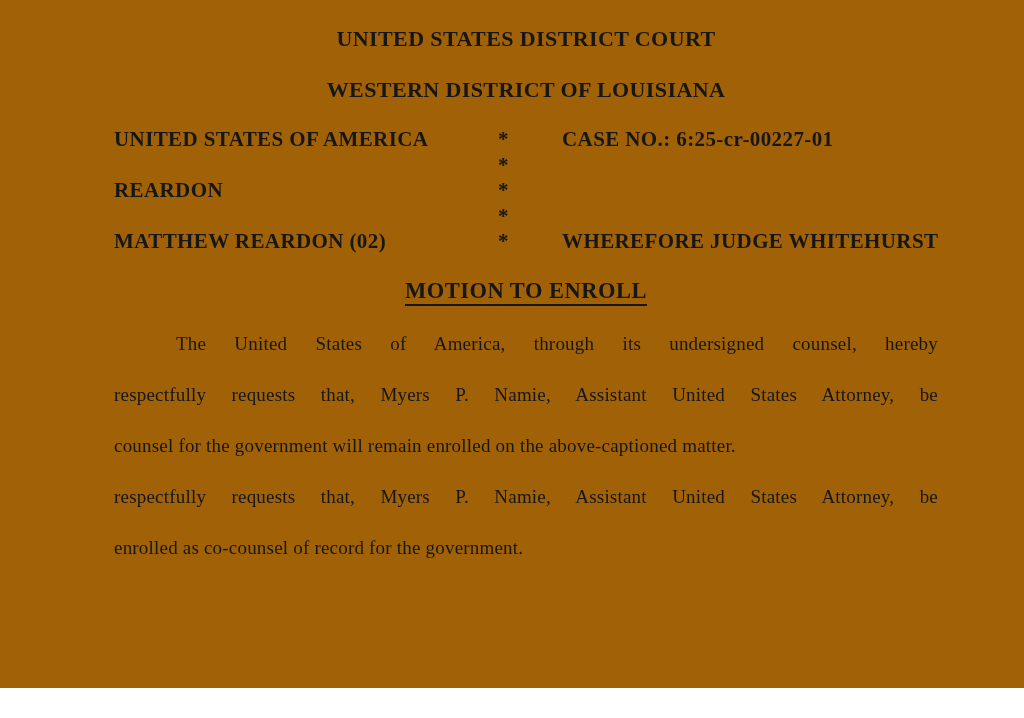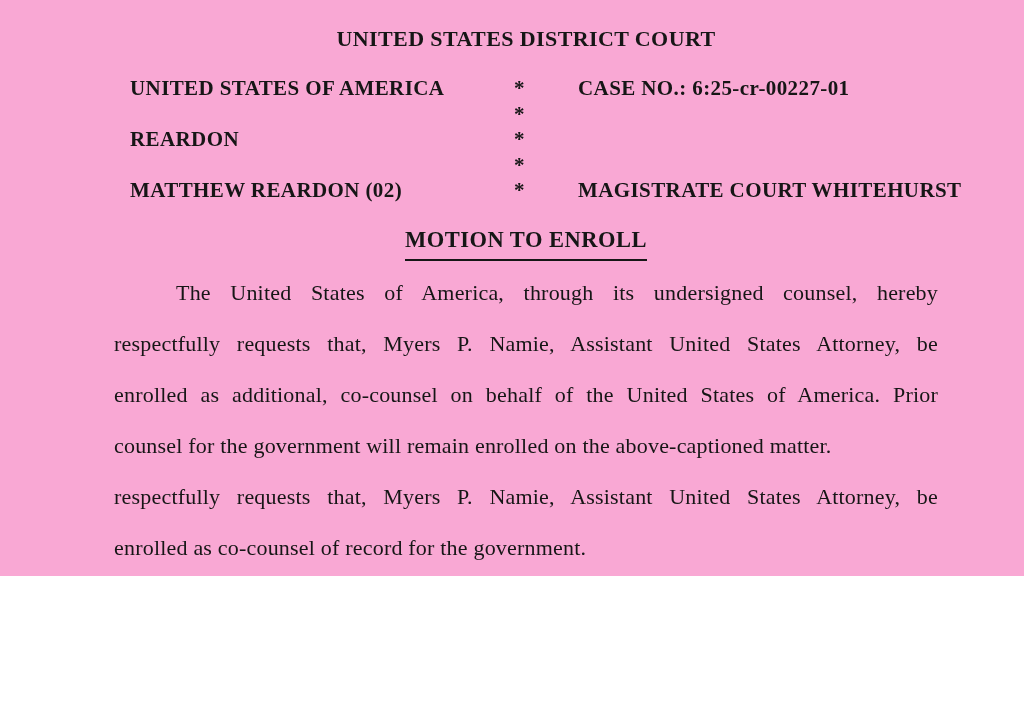--- a/index.html
+++ b/index.html
@@ -8,25 +8,25 @@
     background: #ffffff;
   }
   body {
     width: 1024px;
     height: 718px;
     overflow: hidden;
   }
   .doc {
     box-sizing: border-box;
     width: 1024px;
-    height: 576px;
+    height: 688px;
     padding: 13px 86px 0 114px;
     font-family: "Liberation Serif", "DejaVu Serif", serif;
     color: #161616;
-    background: #f9a8d4;
+    background: #a16207;
   }
   
   .hline {
     height: 51px;
     line-height: 51px;
     text-align: center;
     font-weight: bold;
     font-size: 22px;
     letter-spacing: 0.4px;
     white-space: nowrap;
@@ -37,54 +37,54 @@
     display: grid;
     grid-template-columns: 384px 64px 1fr;
     font-weight: bold;
     font-size: 21px;
     letter-spacing: 0.4px;
   }
   .caption > div {
     height: 25.5px;
     line-height: 25.5px;
     white-space: nowrap;
-    margin-left: 16px;
   }
   .c-star { text-align: left; }
   
   .title-row {
     margin-top: 12px;
     height: 51px;
     line-height: 48px;
     text-align: center;
   }
   .title {
     font-weight: bold;
     font-size: 22.5px;
     letter-spacing: 0.5px;
     border-bottom: 2.5px solid #161616;
-    padding-bottom: 7px;
+    padding-bottom: 1px;
     white-space: nowrap;
   }
   
   .bline {
     line-height: 51px;
-    font-size: 22px;
+    font-size: 19px;
     text-align: justify;
     letter-spacing: 0.2px;
   }
   .jl { text-align-last: justify; }
   .indent { text-indent: 62px; }
 </style>
 </head>
 <body>
 
 <div class="doc">
 
   <div class="hline">UNITED STATES DISTRICT COURT</div>
+  <div class="hline">WESTERN DISTRICT OF LOUISIANA</div>
 
   <div class="caption">
 
     <div class="c-left">UNITED STATES OF AMERICA</div>
     <div class="c-star">*</div>
     <div class="c-right">CASE NO.: 6:25-cr-00227-01</div>
 
     <div class="c-left"></div>
     <div class="c-star">*</div>
     <div class="c-right"></div>
@@ -92,31 +92,30 @@
     <div class="c-left">REARDON</div>
     <div class="c-star">*</div>
     <div class="c-right"></div>
 
     <div class="c-left"></div>
     <div class="c-star">*</div>
     <div class="c-right"></div>
 
     <div class="c-left">MATTHEW REARDON (02)</div>
     <div class="c-star">*</div>
-    <div class="c-right">MAGISTRATE COURT WHITEHURST</div>
+    <div class="c-right">WHEREFORE JUDGE WHITEHURST</div>
   </div>
 
   <div class="title-row">
     <span class="title">MOTION TO ENROLL</span>
   </div>
 
   <div class="para">
     <div class="bline jl indent">The United States of America, through its undersigned counsel, hereby</div>
     <div class="bline jl">respectfully requests that, Myers P. Namie, Assistant United States Attorney, be</div>
-    <div class="bline jl">enrolled as additional, co-counsel on behalf of the United States of America. Prior</div>
     <div class="bline">counsel for the government will remain enrolled on the above-captioned matter.</div>
   </div>
 
   <div class="para">
     <div class="bline jl">respectfully requests that, Myers P. Namie, Assistant United States Attorney, be</div>
     <div class="bline">enrolled as co-counsel of record for the government.</div>
   </div>
 
 </div>
 

